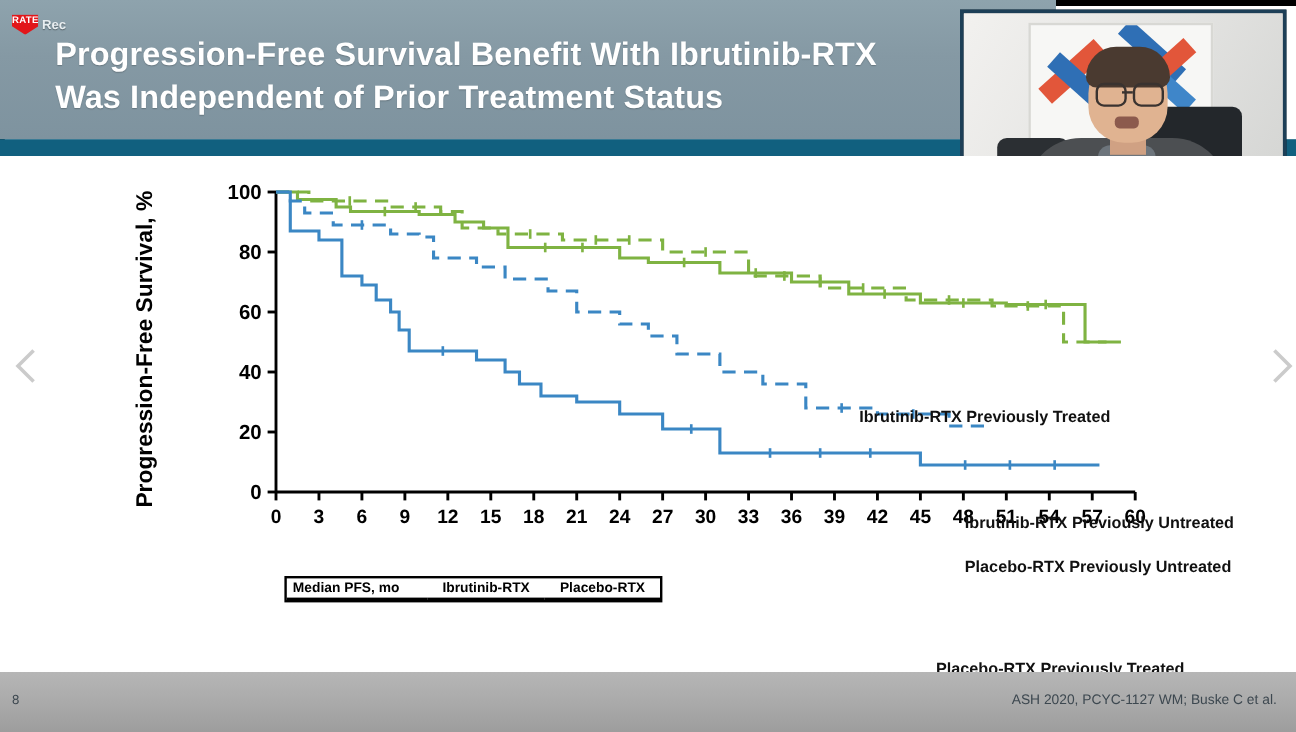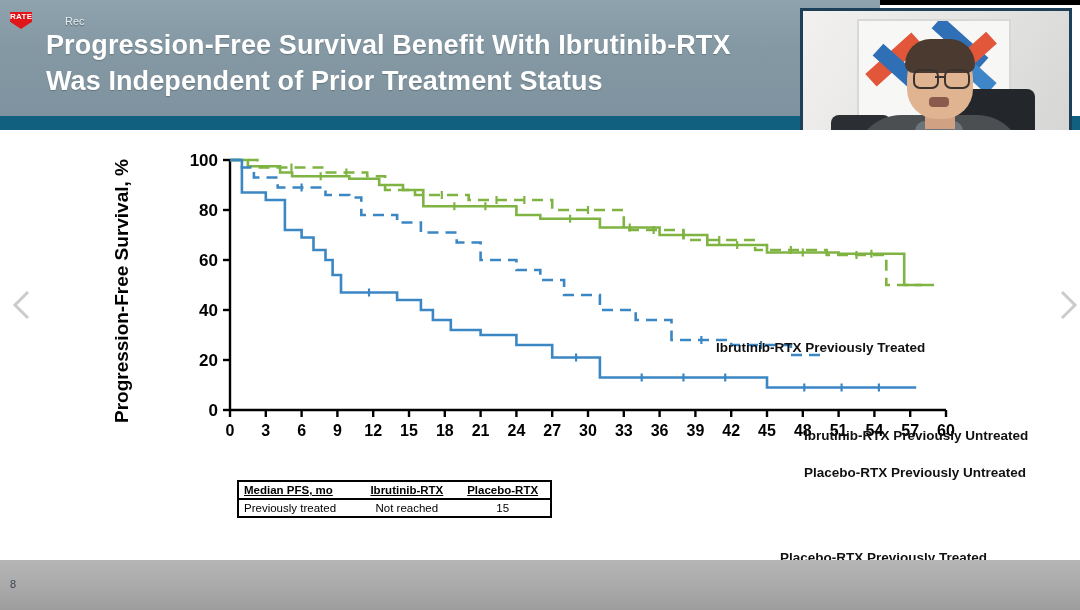--- a/index.html
+++ b/index.html
@@ -16,21 +16,21 @@
          font-size:27px;font-weight:bold;line-height:1.32;letter-spacing:.1px;
          text-shadow:0 1px 1px rgba(0,0,0,.22);}
 
   
   #rec{position:absolute;left:10px;top:12px;display:flex;align-items:center;gap:3px;}
   #rec-shield{width:22px;height:17px;background:#e2161a;
               clip-path:polygon(0 0,100% 0,100% 58%,50% 100%,0 58%);
               position:relative;}
   #rec-shield span{position:absolute;left:0;right:0;top:0px;text-align:center;
                    font-size:8px;color:#fff;font-weight:bold;letter-spacing:.3px;}
-  #rec-label{font-size:11px;font-weight:normal;color:#e8eef1;text-shadow:0 1px 1px rgba(0,0,0,.4);margin-left:30px;}
+  #rec-label{font-size:11px;font-weight:bold;color:#e8eef1;text-shadow:0 1px 1px rgba(0,0,0,.4);}
 
   
   #pip{position:absolute;left:800px;top:8px;width:272px;height:152px;
        border:3px solid #1d3f57;background:#0c1a24;box-sizing:border-box;overflow:hidden;}
   #pip-inner{position:absolute;inset:0;background:#e9eaea;}
   .wall{position:absolute;left:0;top:0;width:100%;height:100%;
         background:linear-gradient(120deg,#f2f1ef 0%,#e3e3e1 55%,#d4d5d3 100%);}
   .artframe{position:absolute;left:54px;top:8px;width:150px;height:108px;
             background:#f7f7f5;border:2px solid #d8d8d4;overflow:hidden;}
   .art-a{position:absolute;left:4px;top:30px;width:62px;height:17px;background:#e2563a;
@@ -76,21 +76,21 @@
   #lab-ibr-treated{left:716px;top:210px;}
   #lab-ibr-untreated{left:804px;top:298px;}
   #lab-pbo-untreated{left:804px;top:335px;}
   #lab-pbo-treated{left:780px;top:372px;margin-top:48px;}
 
   
   #inset{position:absolute;left:237px;top:350px;width:315px;
          border:2px solid #000;background:#fff;box-sizing:border-box;}
   #inset table{border-collapse:collapse;width:100%;font-size:11.5px;color:#000;}
   #inset td{padding:2px 5px;}
-  #inset tr.hdr td{font-weight:bold;border-bottom:2px solid #000;text-decoration:underline;}
+  #inset tr.hdr td{font-weight:bold;border-bottom:2px solid #000;}
   #inset td.c{text-align:center;}
 
   
   #months{position:absolute;left:0;top:443px;width:1080px;text-align:center;
           font-size:19px;font-weight:bold;color:#000;}
   #months span{position:relative;left:40px;}
 
   
   #risk{position:absolute;left:0;top:456px;width:1080px;}
   #risk-title{position:absolute;left:148px;top:0px;font-size:13px;font-weight:bold;color:#000;}
@@ -261,25 +261,20 @@
     <div class="curve-label" id="lab-pbo-treated">Placebo-RTX Previously Treated</div>
 
     <div id="inset">
       <table>
         <tbody id="inset-body">
             <tr class="hdr">
               <td>Median PFS, mo</td>
               <td class="c">Ibrutinib-RTX</td>
               <td class="c">Placebo-RTX</td>
             </tr>
-            <tr>
-              <td>Previously treated</td>
-              <td class="c">Not reached</td>
-              <td class="c">15</td>
-            </tr>
           </tbody>
       </table>
     </div>
 
     <div id="months">
       <span>Months</span>
     </div>
 
     <div id="risk">
       <div id="risk-title">Patients at risk</div>
@@ -311,20 +306,21 @@
                 <td class="n">7</td>
               </tr>
             </tbody>
           </table>
       </div>
     </div>
   </div>
 
   <div id="footer">
     <div id="footer-num">8</div>
+    <div id="footer-src">ASH 2020, PCYC-1127 WM; Buske C et al.</div>
   </div>
 
   <svg class="nav" id="nav-prev" viewBox="0 0 30 34">
     <polyline points="20,4 7,17 20,30" fill="none" stroke="#555" stroke-width="3"></polyline>
   </svg>
   <svg class="nav" id="nav-right" viewBox="0 0 30 34">
     <polyline points="10,4 23,17 10,30" fill="none" stroke="#555" stroke-width="3"></polyline>
   </svg>
 
 </div>

